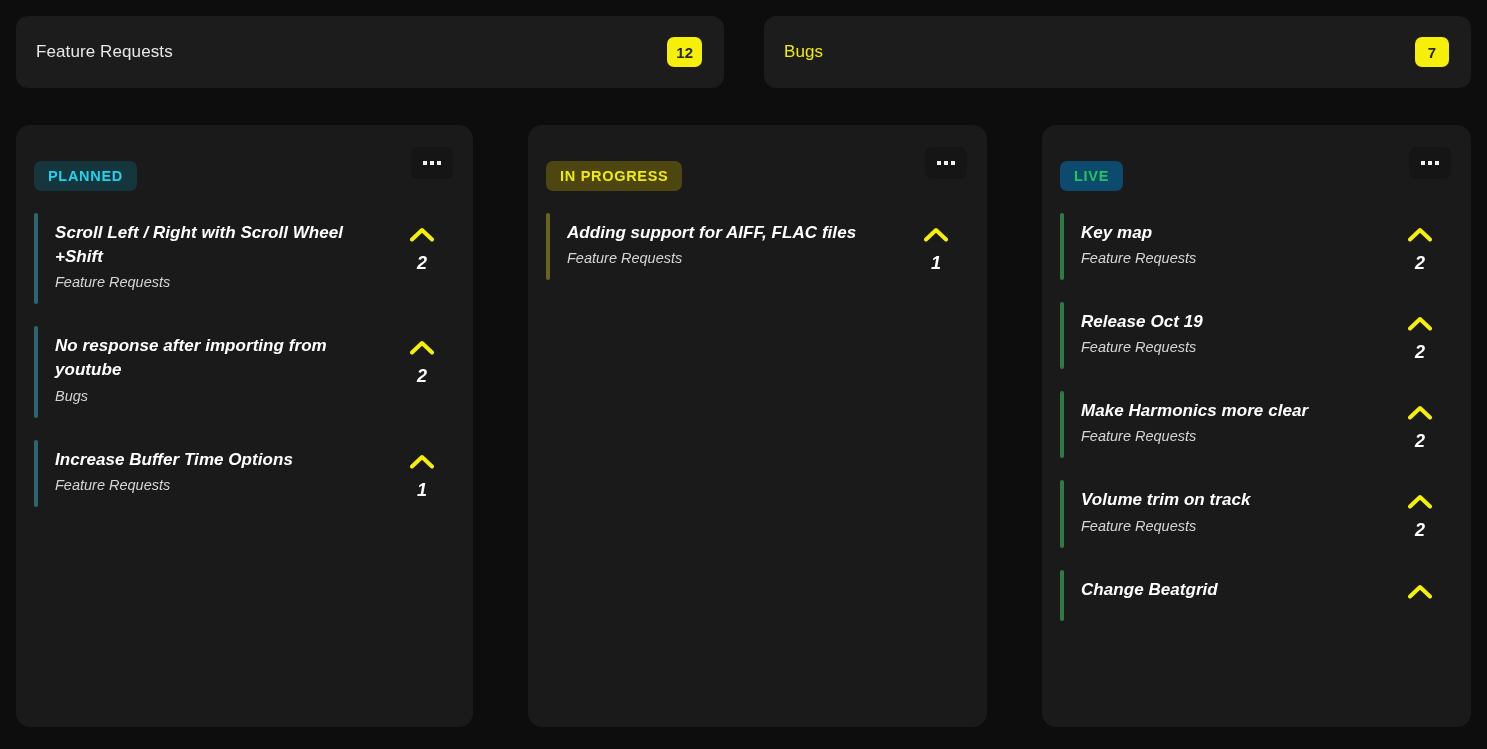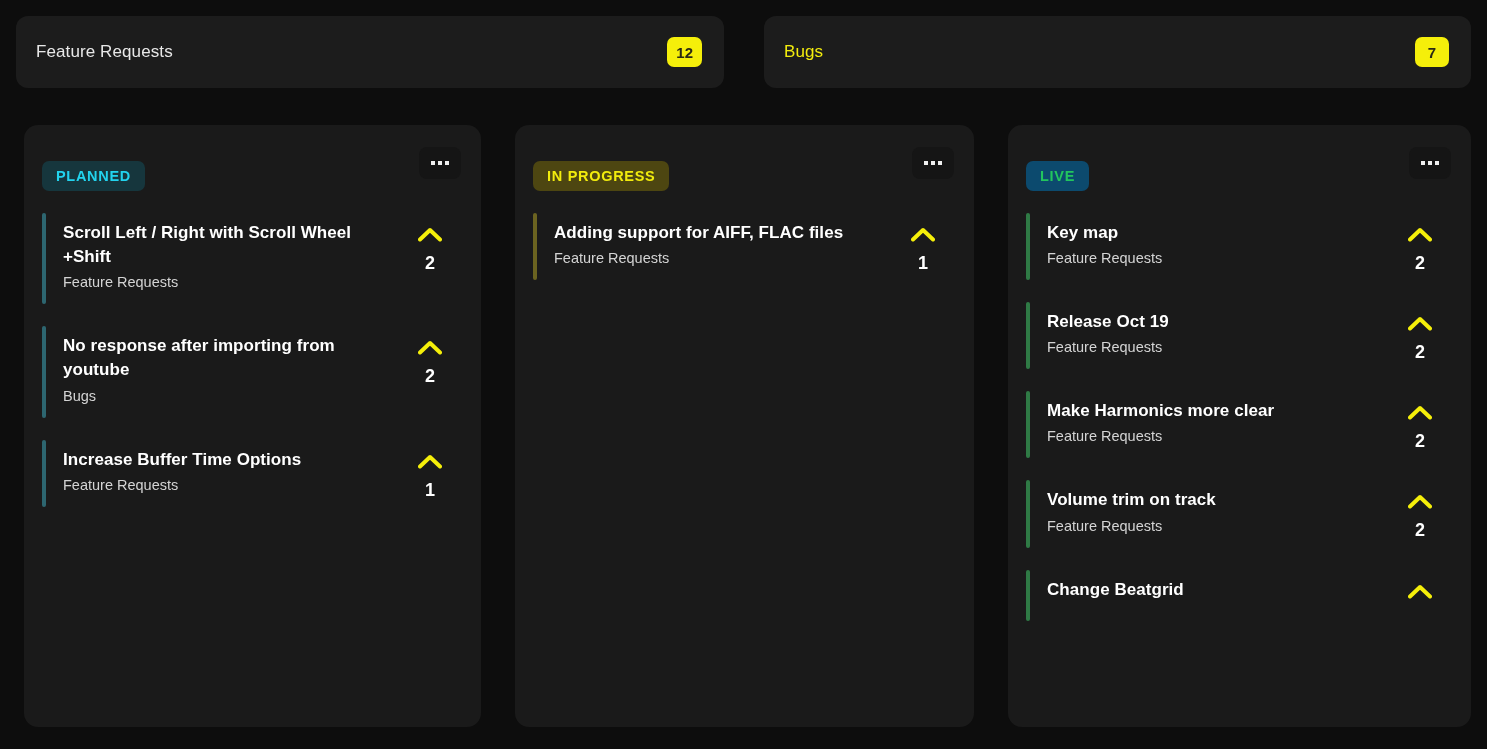--- a/index.html
+++ b/index.html
@@ -58,23 +58,22 @@
     display: flex;
     align-items: center;
     justify-content: center;
     padding: 0 9px;
     text-align: right;
   }
 
   
   .board {
     display: flex;
-    gap: 34px;
+    gap: 55px;
     padding: 20px 16px 0 16px;
-    margin-left: 8px;
   }
 
   .column {
     background: #1a1a1a;
     border-radius: 14px;
     height: 602px;
     position: relative;
     overflow: hidden;
     padding: 22px 20px 0 18px;
   }
@@ -126,20 +125,21 @@
 
   
   .card-list { margin-top: 14px; }
 
   .card {
     display: flex;
     align-items: flex-start;
     padding: 0 0 0 0;
     margin-bottom: 22px;
     cursor: pointer;
+    font-style: italic;
   }
 
   .card-bar {
     width: 4px;
     border-radius: 2px;
     flex: none;
     align-self: stretch;
   }
   .card-bar.planned  { background: #2d6670; }
   .card-bar.progress { background: #6b6320; }

